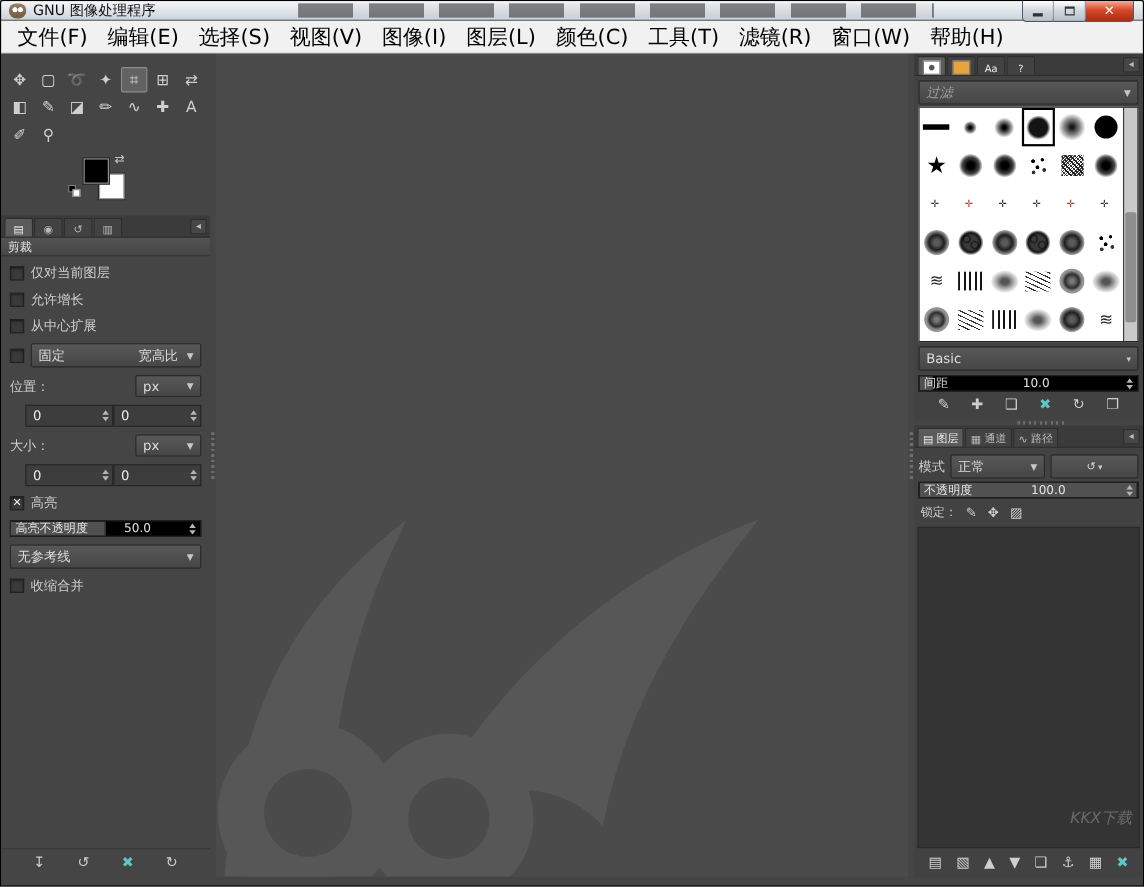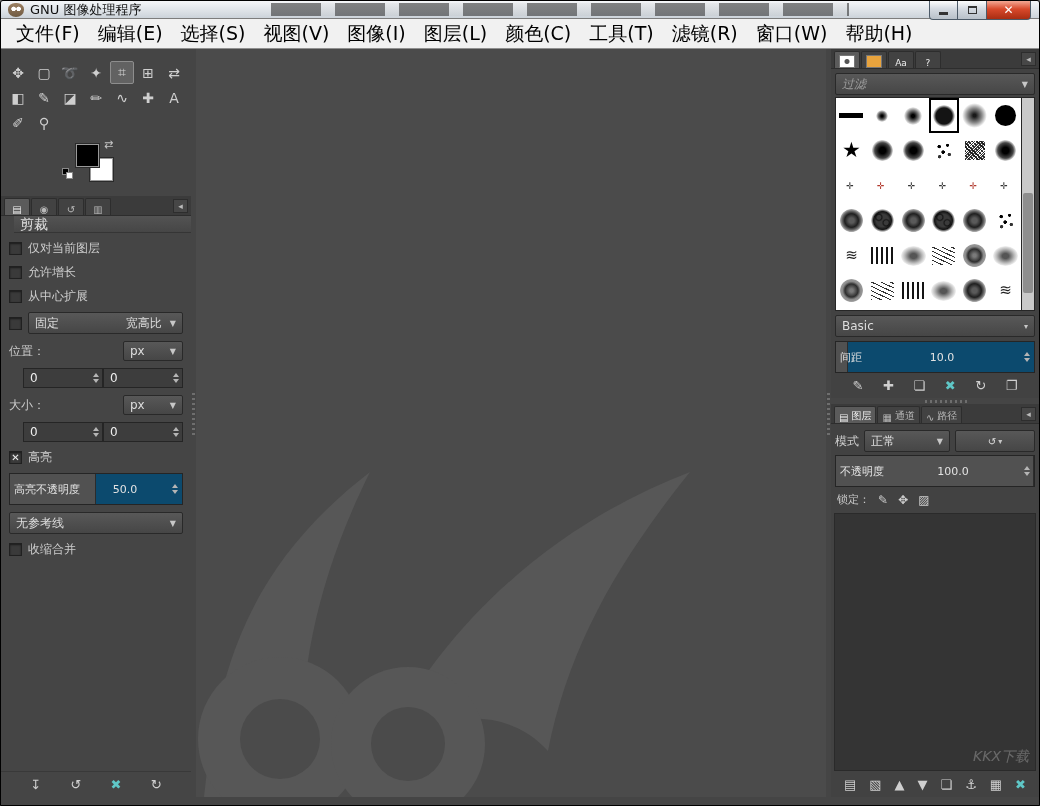--- a/index.html
+++ b/index.html
@@ -55,22 +55,22 @@
   
   .dock-tabbar{height:20px;background:#3b3b3b;display:flex;align-items:flex-end;
     padding:0 3px;border-bottom:1px solid #2d2d2d;position:relative;flex-shrink:0;}
   .dock-tab{min-width:26px;height:17px;display:flex;align-items:flex-end;justify-content:center;
     gap:3px;color:#b9b9b9;font-size:10px;background:#424242;margin-right:1px;
     border:1px solid #2d2d2d;border-bottom:none;border-radius:2px 2px 0 0;padding:0 4px;}
   .dock-tab.selected{background:#5b5b5b;color:#efefef;}
   .dock-menu-btn{position:absolute;right:3px;top:3px;width:15px;height:14px;
     display:flex;align-items:center;justify-content:center;color:#bbb;font-size:9px;
     border:1px solid #2d2d2d;background:#474747;}
-  .dock-title{height:17px;line-height:17px;padding-left:6px;font-size:14px;color:#e0e0e0;
-    background:linear-gradient(#535353,#464646);border-bottom:1px solid #353535;flex-shrink:0;margin-left:13px;}
+  .dock-title{height:17px;line-height:17px;padding-left:6px;font-size:11px;color:#e0e0e0;
+    background:linear-gradient(#535353,#464646);border-bottom:1px solid #353535;flex-shrink:0;}
   
   .options{padding:7px 8px 4px;font-size:12px;color:#ccc;display:flex;
     flex-direction:column;gap:7px;flex:1;}
   .cb-row{display:flex;align-items:center;gap:6px;min-height:15px;}
   .checkbox{width:13px;height:13px;background:#3a3a3a;border:1px solid #202020;
     box-shadow:inset 0 1px 2px rgba(0,0,0,.55);display:flex;align-items:center;
     justify-content:center;color:#f0f0f0;font-size:10px;line-height:1;flex-shrink:0;}
   .combo{background:linear-gradient(#585858,#464646);border:1px solid #292929;border-radius:2px;
     height:22px;display:flex;align-items:center;padding:0 6px;color:#ddd;font-size:12px;gap:4px;}
   .combo .caret{margin-left:auto;font-size:8px;color:#c7c7c7;}
@@ -83,21 +83,21 @@
     border:1px solid #292929;border-radius:2px;}
   .row-flex{display:flex;align-items:center;gap:3px;}
   .label{color:#cdcdcd;}
   .spin{background:#3d3d3d;border:1px solid #252525;height:20px;flex:1;display:flex;
     align-items:center;padding:0 14px 0 6px;color:#eee;position:relative;font-size:12px;}
   .arrows{display:flex;flex-direction:column;gap:2px;margin-left:auto;}
   .arrows i{display:block;width:0;height:0;border-left:3px solid transparent;border-right:3px solid transparent;}
   .arrows .up{border-bottom:4px solid #b5b5b5;}
   .arrows .dn{border-top:4px solid #b5b5b5;}
   .spin .arrows{position:absolute;right:3px;top:50%;transform:translateY(-50%);}
-  .gslider{position:relative;height:32px;background:#0c4a6e;border:1px solid #252525;
+  .gslider{position:relative;height:15px;background:#000000;border:1px solid #252525;
     display:flex;align-items:center;padding:0 4px;font-size:11px;color:#e2e2e2;overflow:hidden;}
   .gslider .fill{position:absolute;left:0;top:0;bottom:0;background:#515151;border-right:1px solid #2c2c2c;}
   .gslider span{z-index:1;}
   .sl-value{margin-left:auto;padding-right:2px;}
   .push-btn{height:24px;background:linear-gradient(#595959,#464646);border:1px solid #292929;
     border-radius:2px;color:#ddd;font-size:12px;display:flex;align-items:center;justify-content:center;}
   .dock-footer{display:flex;justify-content:space-evenly;align-items:center;height:26px;
     border-top:1px solid #393939;margin-top:auto;flex-shrink:0;}
   .dock-icon{color:#cfcfcf;font-size:13px;line-height:1;}
   
@@ -165,21 +165,21 @@
   
   .layers-dock{flex:1;display:flex;flex-direction:column;}
   .ltab-icon{font-size:10px;}
   .mode-row{display:flex;align-items:center;gap:5px;padding:6px 4px 2px;font-size:12px;color:#ccc;}
   .mode-row .combo{flex:1;height:22px;}
   .mode-extra{width:34px;height:22px;gap:2px;justify-content:center;padding:0 3px;}
   .opacity-row{margin:1px 4px 0;}
   .lock-row{display:flex;align-items:center;gap:8px;padding:5px 6px 3px;font-size:11px;color:#ccc;}
   .lock-row .dock-icon{font-size:12px;}
   .layers-list{flex:1;background:#343434;border:1px solid #2a2a2a;margin:3px 3px 0;position:relative;}
-  .watermark{position:absolute;right:6px;bottom:4px;color:rgba(255,255,255,.26);
+  .watermark{position:absolute;right:6px;bottom:17px;color:rgba(255,255,255,.26);
     font-size:14px;font-style:italic;}
   .layers-footer{display:flex;justify-content:space-evenly;align-items:center;height:26px;flex-shrink:0;}
 </style>
 </head>
 <body>
 
 <div class="window">
 
   <div class="titlebar">
     <div class="glass"></div>

